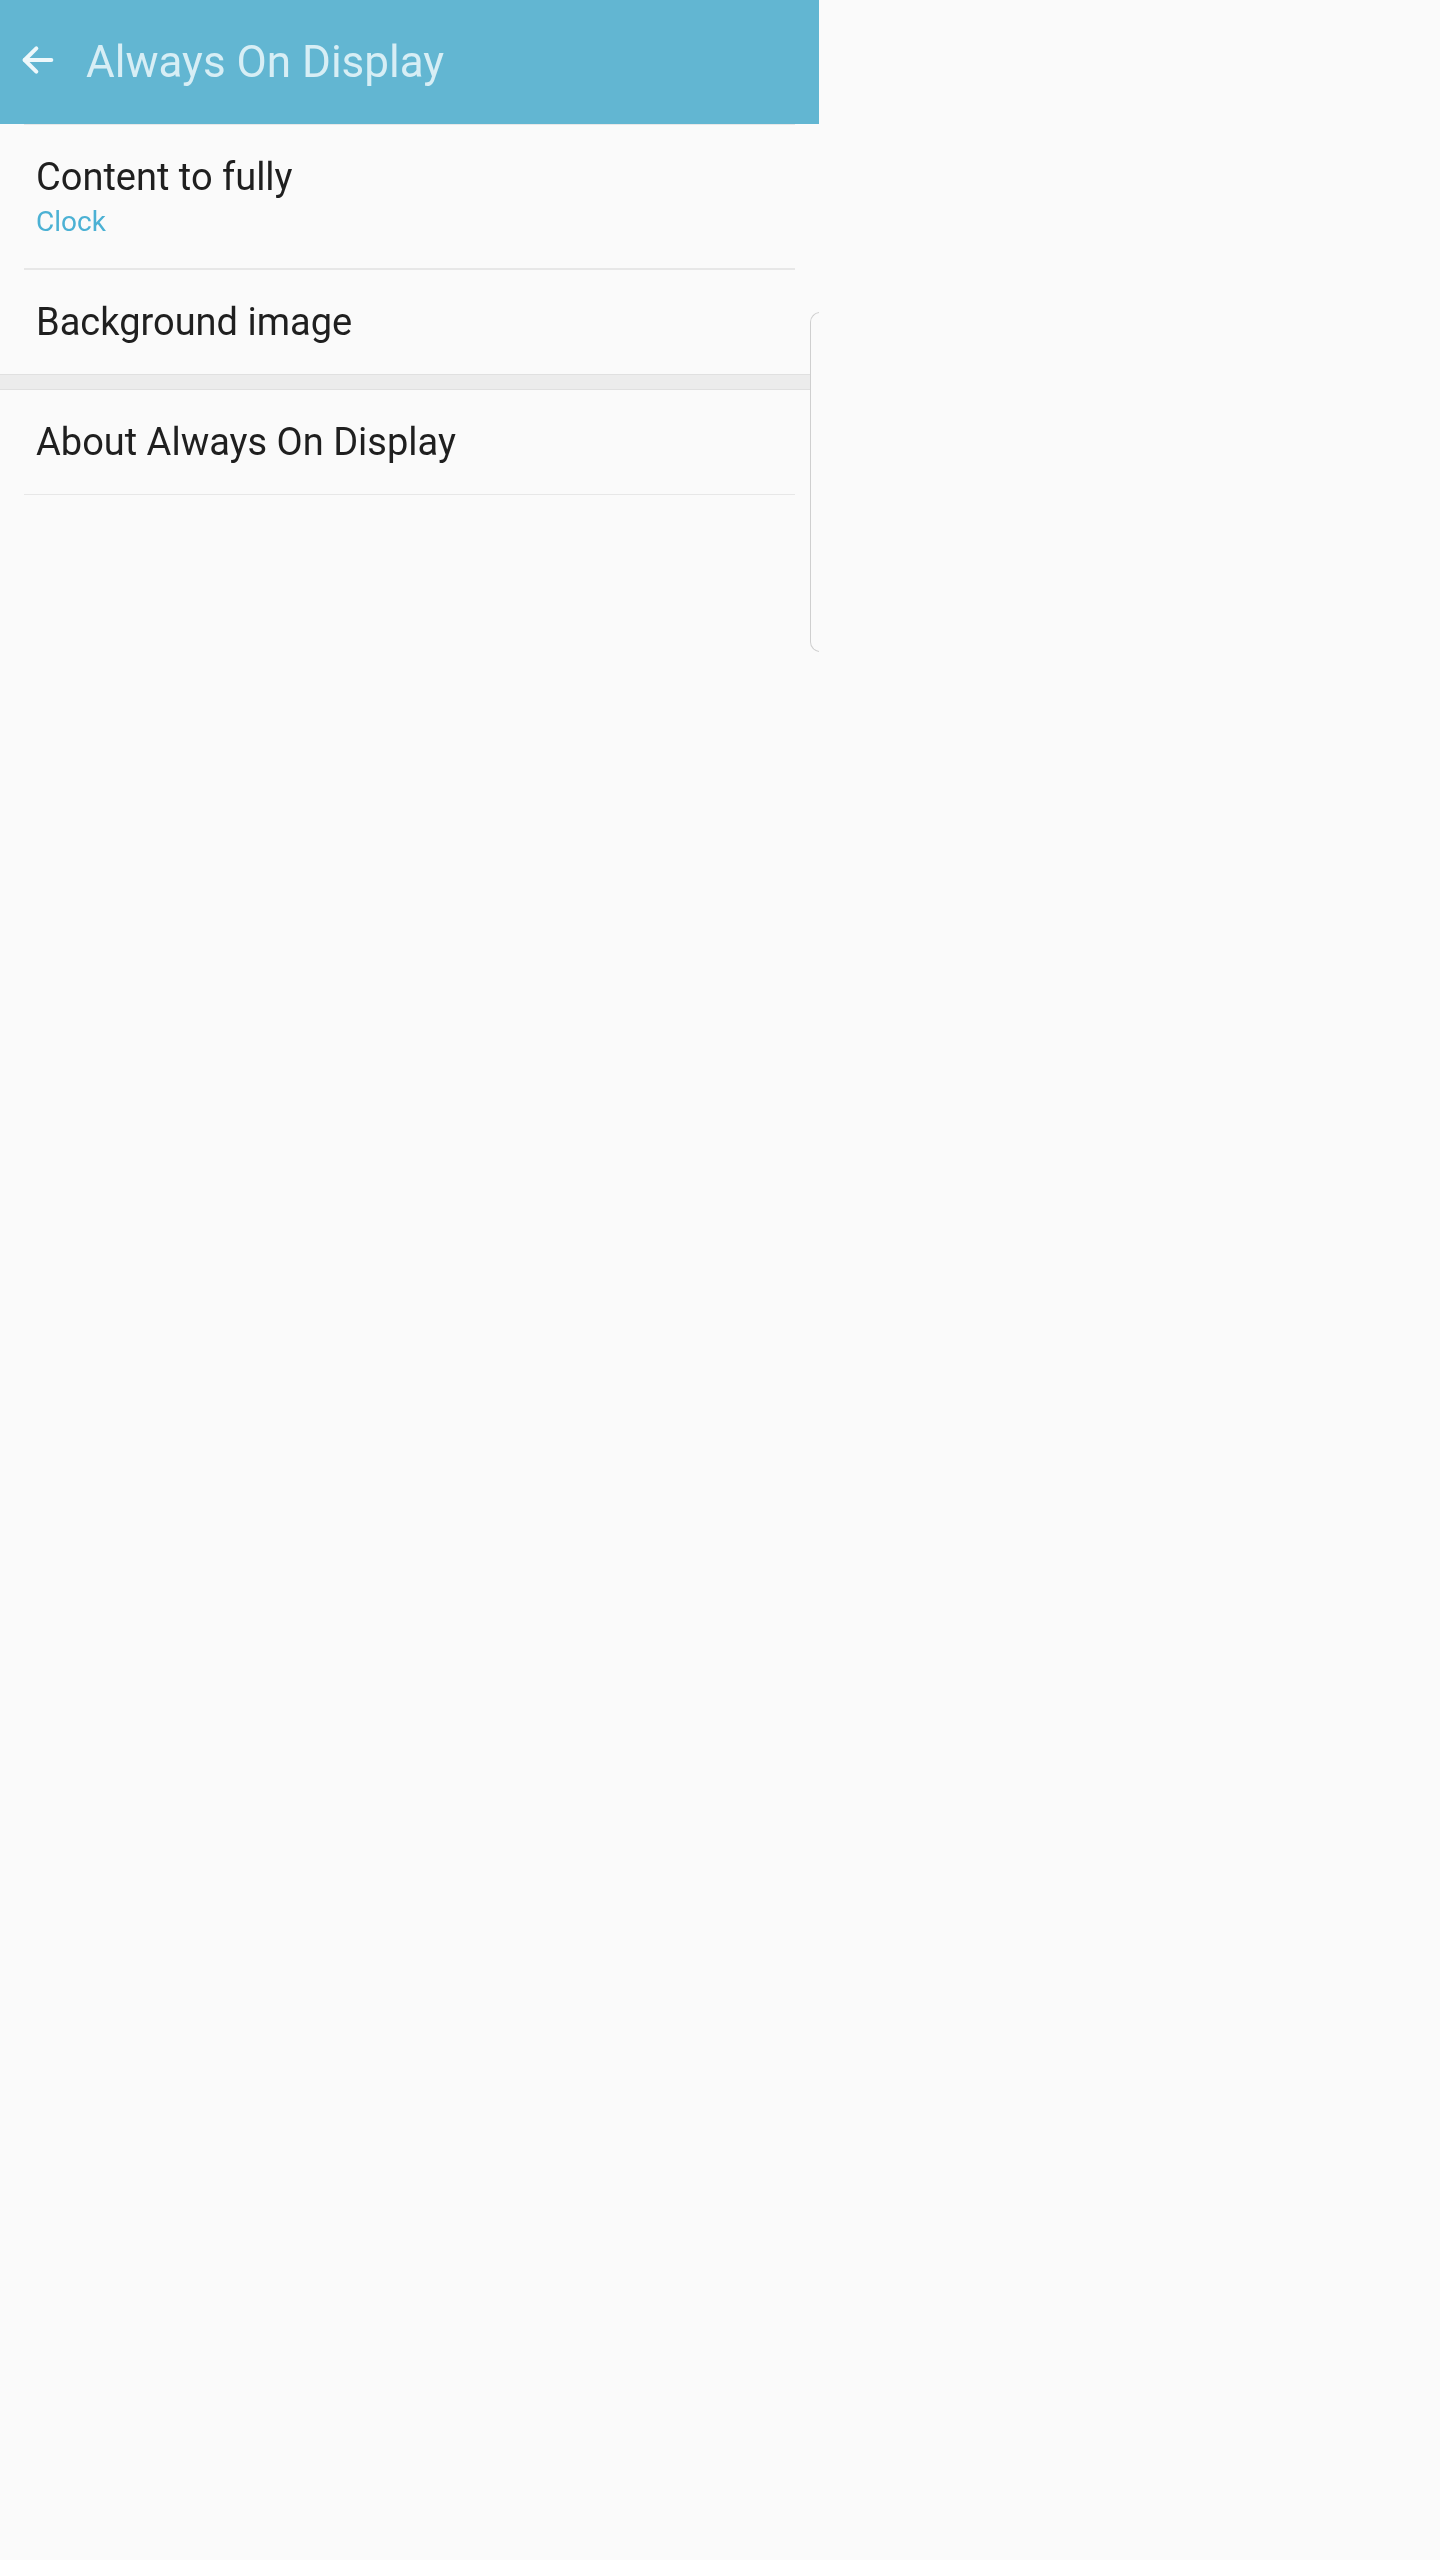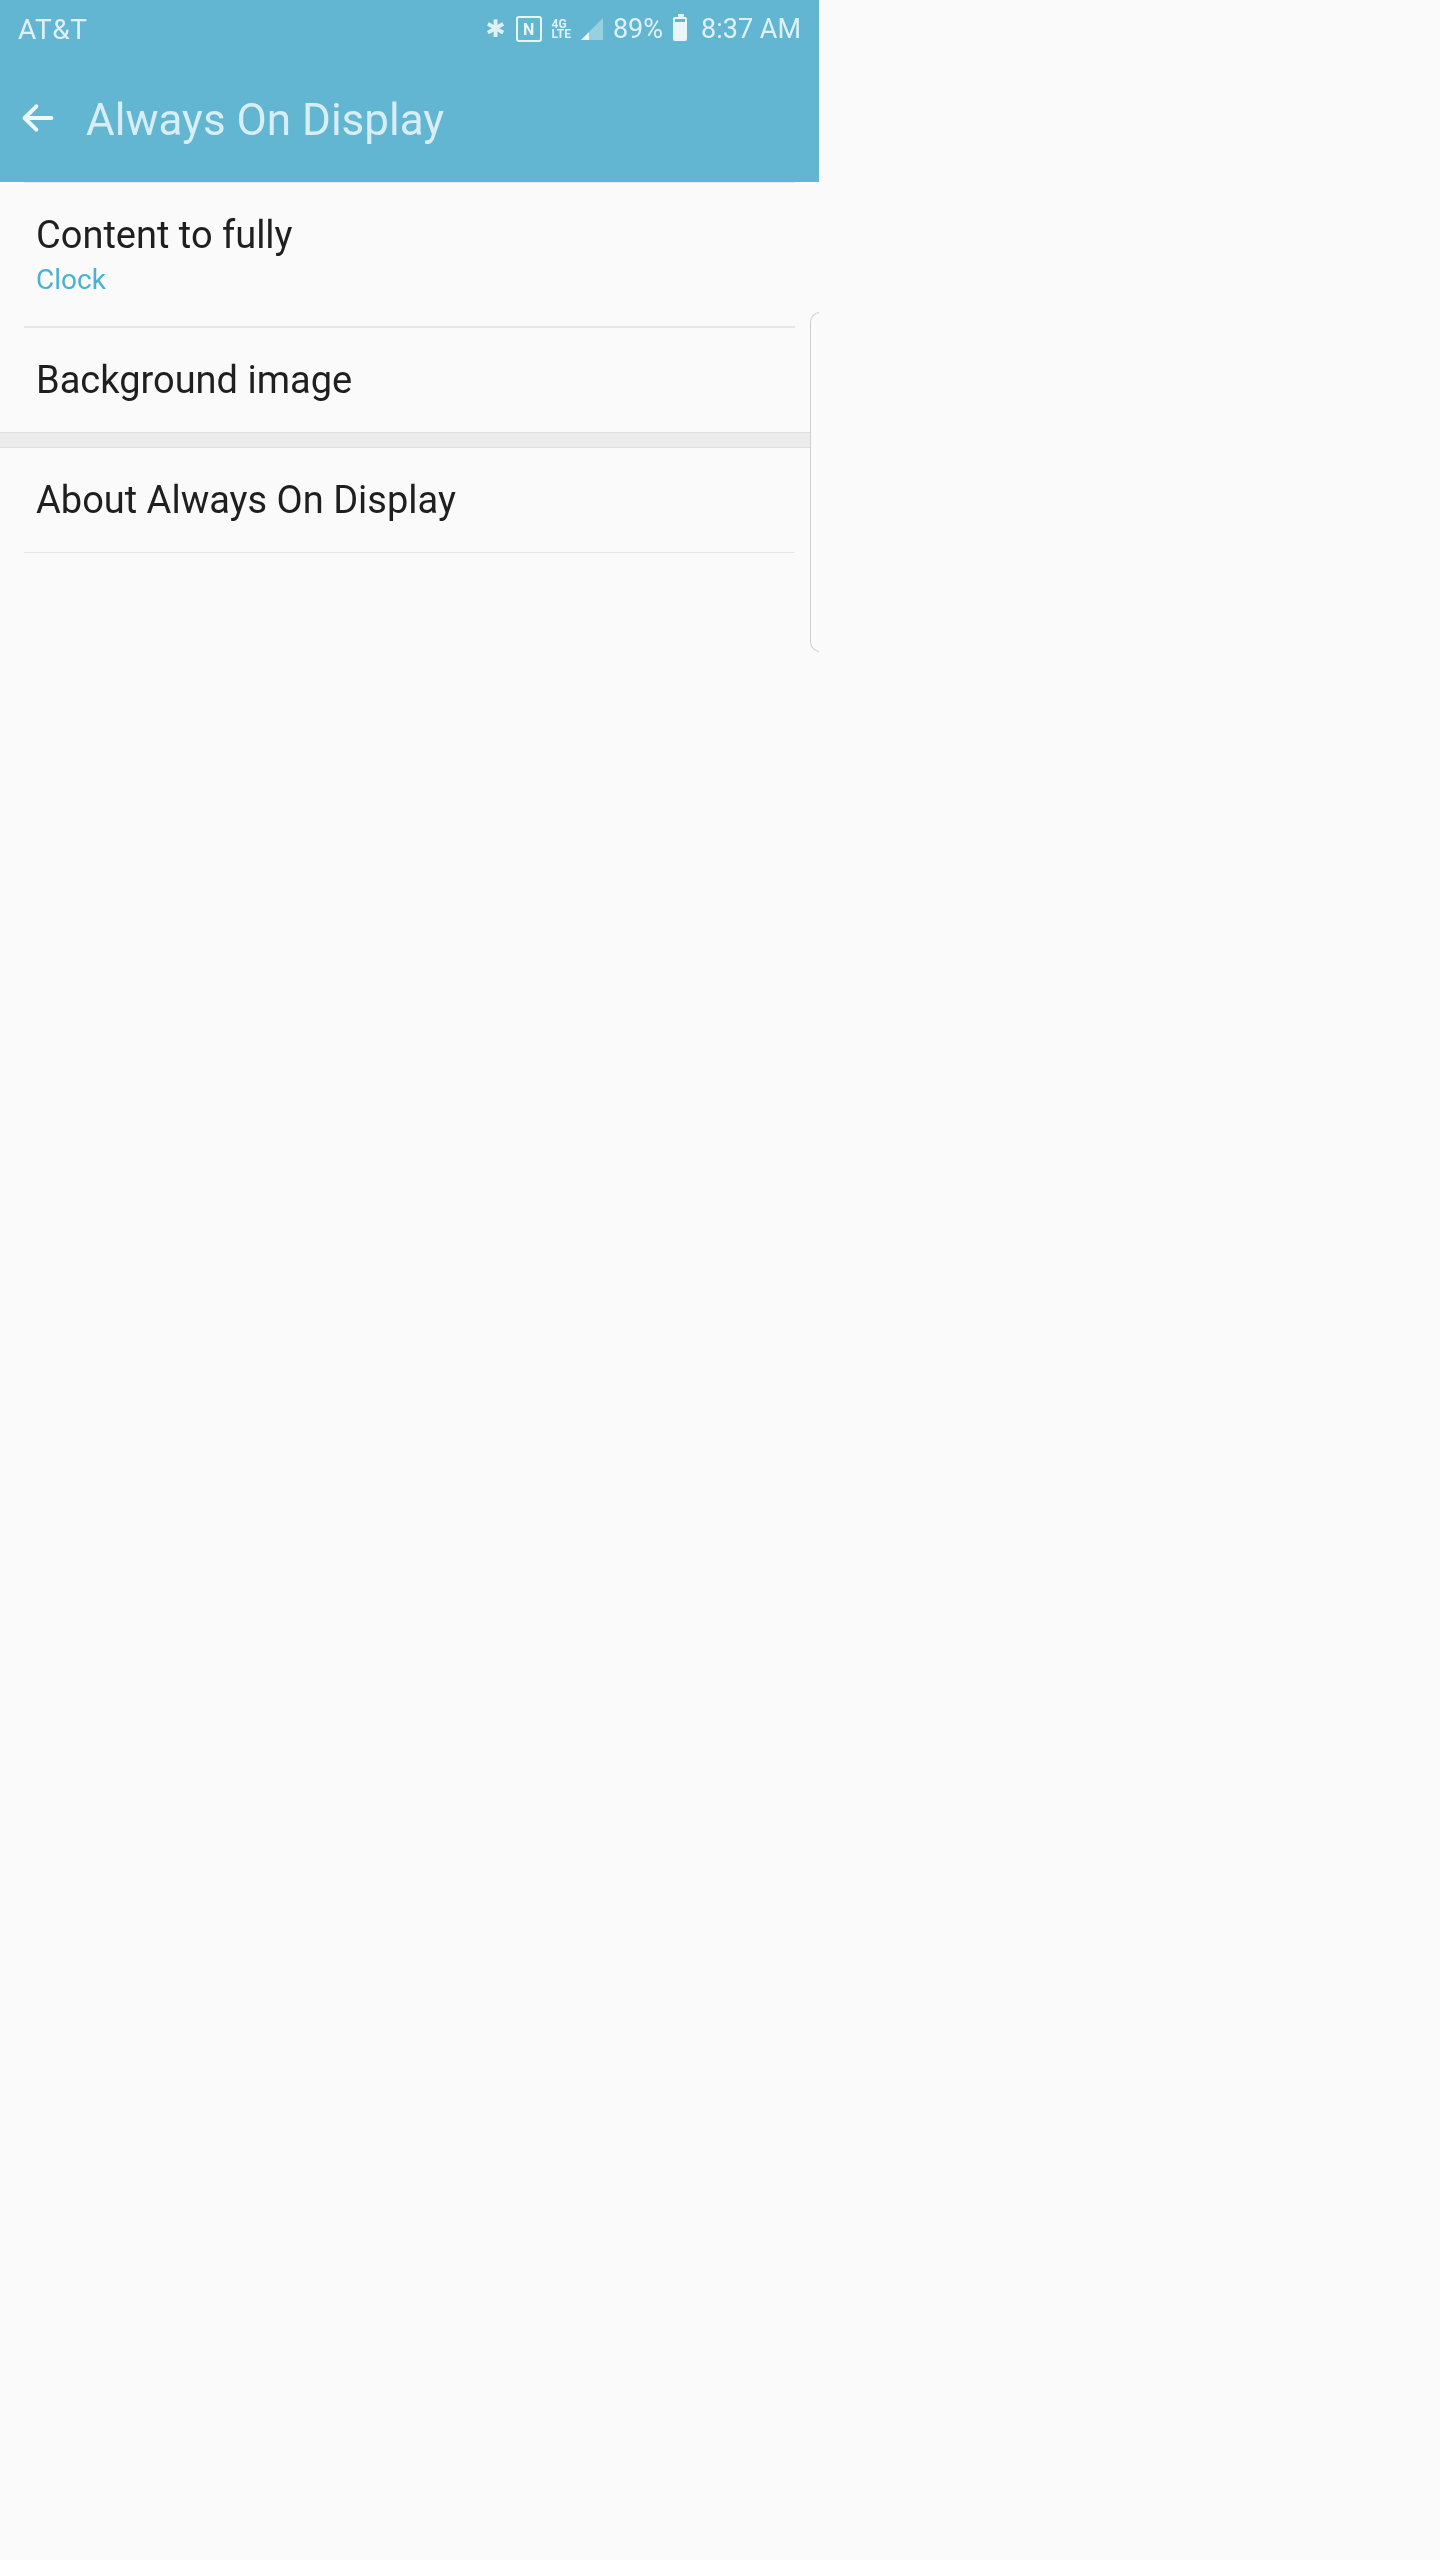--- a/index.html
+++ b/index.html
@@ -130,32 +130,20 @@
     background:#fafafa;
   }
 
   .root { position:relative; width:819px; height:1456px; overflow:hidden;}
 </style>
 </head>
 <body>
 
 <div class="root">
 
-  <div class="status-bar">
-    <div class="status-left">AT&amp;T</div>
-    <div class="status-right">
-      <span class="bt">✱</span>
-      <span class="nfc-box">N</span>
-      <span class="lte">4G<br>LTE</span>
-      <span class="sig-tri"></span>
-      <span class="pct">89%</span>
-      <span class="batt"></span>
-      <span class="time">8:37 AM</span>
-    </div>
-  </div>
 
   <div class="app-bar">
     <span class="back-arrow">
       <svg width="40" height="40" viewBox="0 0 24 24" fill="none" stroke="#eef8fb" stroke-width="2.4" stroke-linecap="round" stroke-linejoin="round">
           <line x1="20" y1="12" x2="4" y2="12"></line>
           <polyline points="11 5 4 12 11 19"></polyline>
         </svg>
     </span>
     <span class="app-title">Always On Display</span>
   </div>

